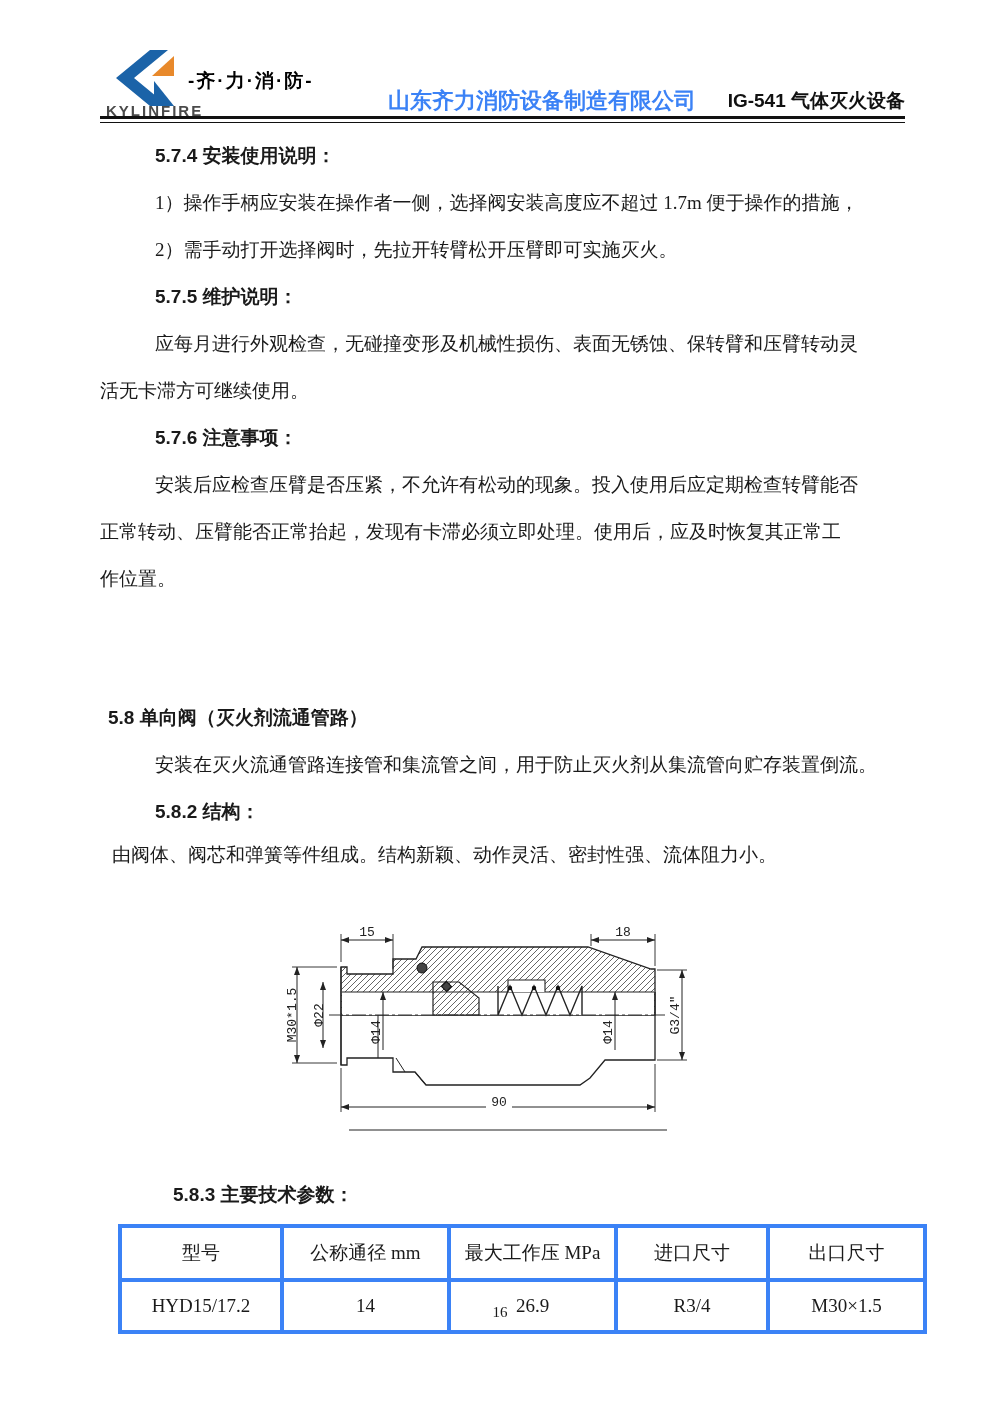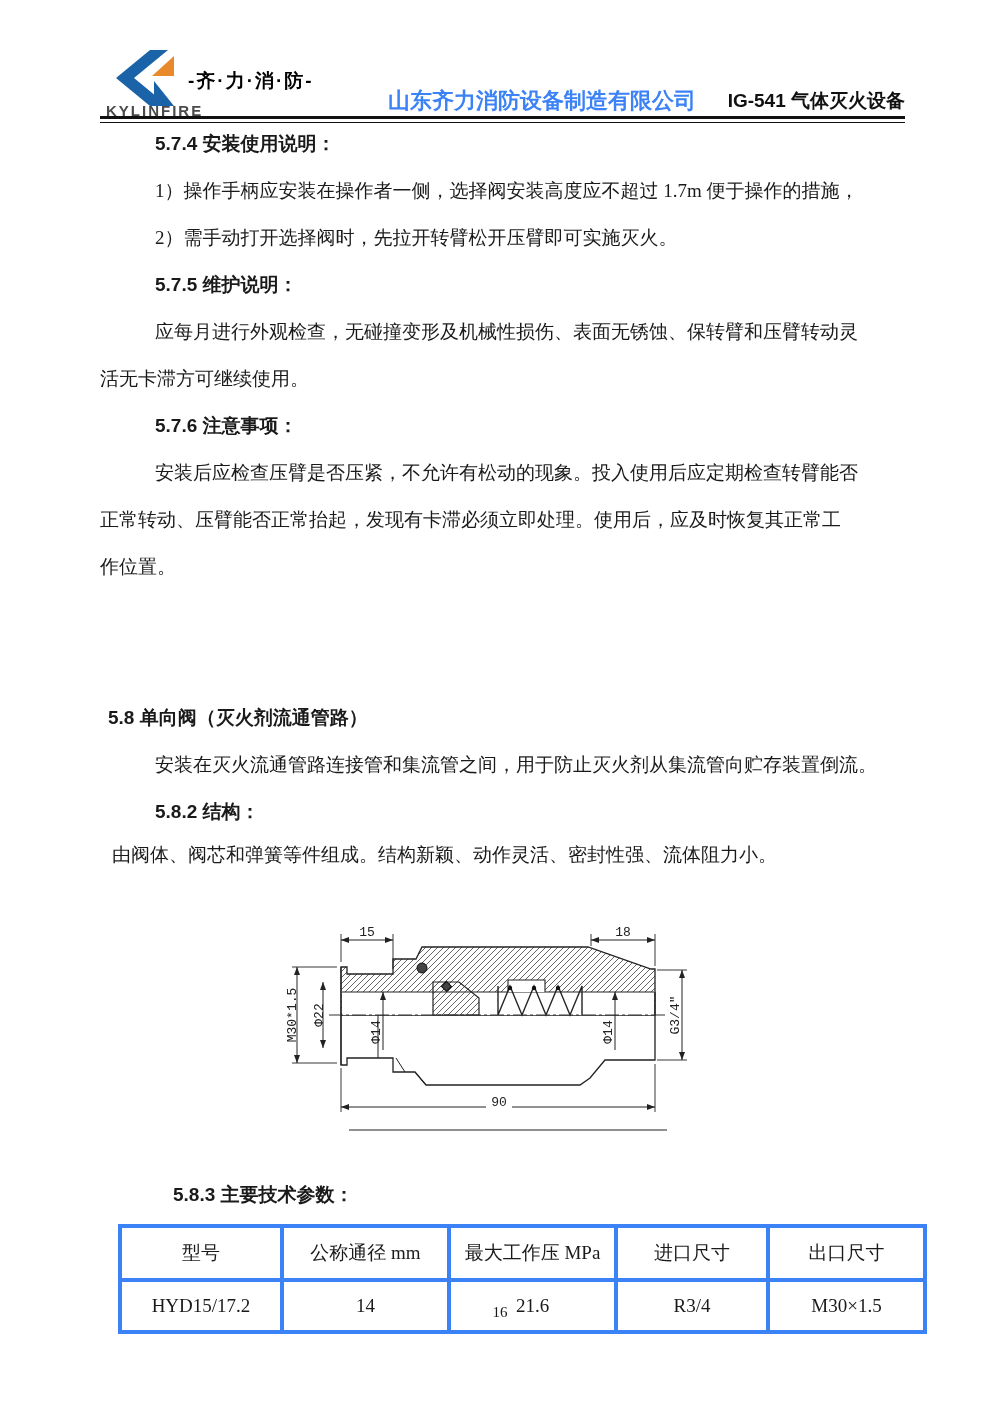--- a/index.html
+++ b/index.html
@@ -80,21 +80,21 @@
       <polygon points="38,31 58,56 38,56" fill="#1b63a8"></polygon>
     </svg>
     <div class="logo-word">KYLINFIRE</div>
     <div class="slogan">-齐·力·消·防-</div>
     <div class="company">山东齐力消防设备制造有限公司</div>
     <div class="product">IG-541 气体灭火设备</div>
     <div class="rule-thick"></div>
     <div class="rule-thin"></div>
   </div>
 
-  <div class="tblock" style="top:120px;">
+  <div class="tblock" style="top:132px;">
     <p class="hsec ind-head">5.7.4 安装使用说明：</p>
     <p class="ind-first">1）操作手柄应安装在操作者一侧，选择阀安装高度应不超过 1.7m 便于操作的措施，</p>
     <p class="ind-first">2）需手动打开选择阀时，先拉开转臂松开压臂即可实施灭火。</p>
     <p class="hsec ind-head">5.7.5 维护说明：</p>
     <p class="ind-first">应每月进行外观检查，无碰撞变形及机械性损伤、表面无锈蚀、保转臂和压臂转动灵</p>
     <p>活无卡滞方可继续使用。</p>
     <p class="hsec ind-head">5.7.6 注意事项：</p>
     <p class="ind-first">安装后应检查压臂是否压紧，不允许有松动的现象。投入使用后应定期检查转臂能否</p>
     <p>正常转动、压臂能否正常抬起，发现有卡滞必须立即处理。使用后，应及时恢复其正常工</p>
     <p>作位置。</p>
@@ -194,21 +194,21 @@
           <tr>
         <th>型号</th>
         <th>公称通径 mm</th>
         <th>最大工作压 MPa</th>
         <th>进口尺寸</th>
         <th>出口尺寸</th>
       </tr>
       <tr>
         <td>HYD15/17.2</td>
         <td>14</td>
-        <td>21.6</td>
+        <td>26.9</td>
         <td>R3/4</td>
         <td>M30×1.5</td>
       </tr>
     </tbody>
       </table>
   </div>
 
   <div class="pagenum">16</div>
 
 </div>

